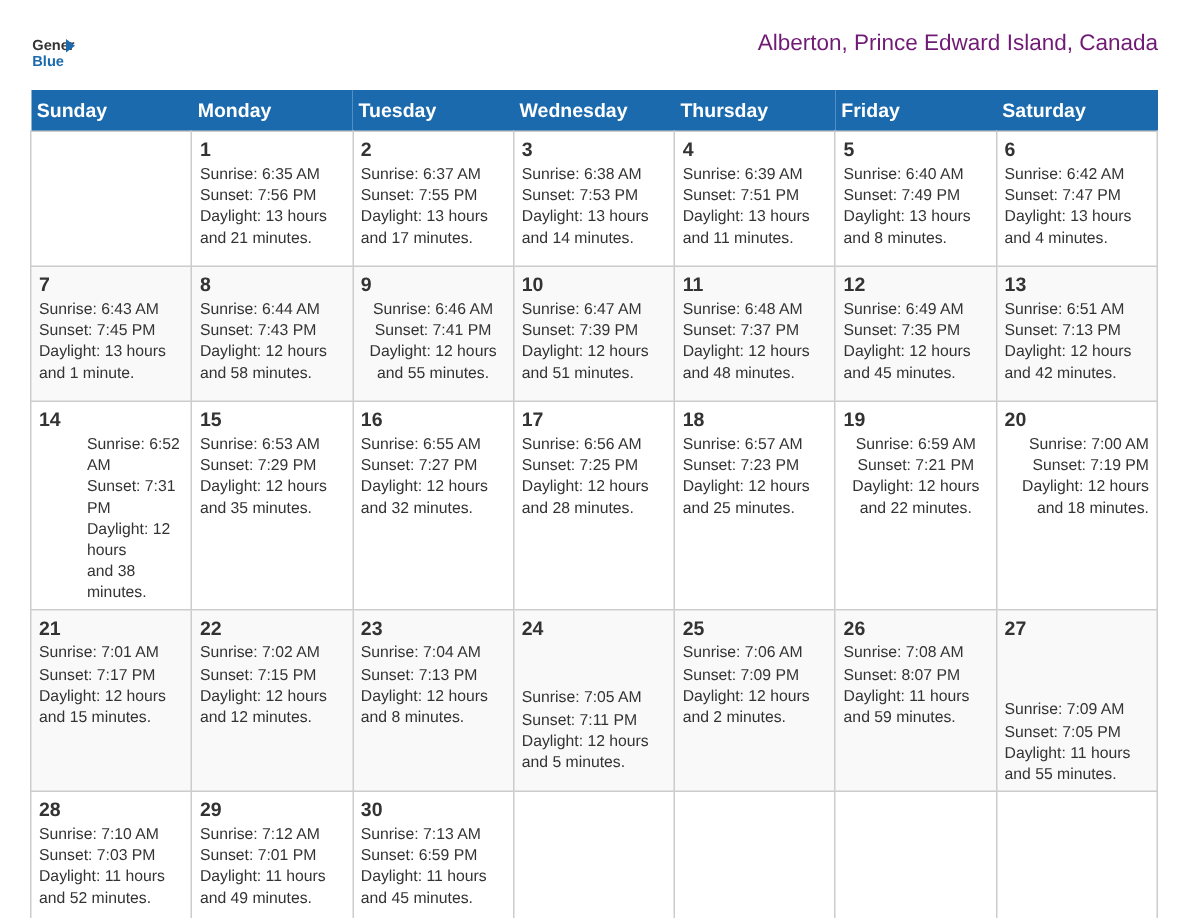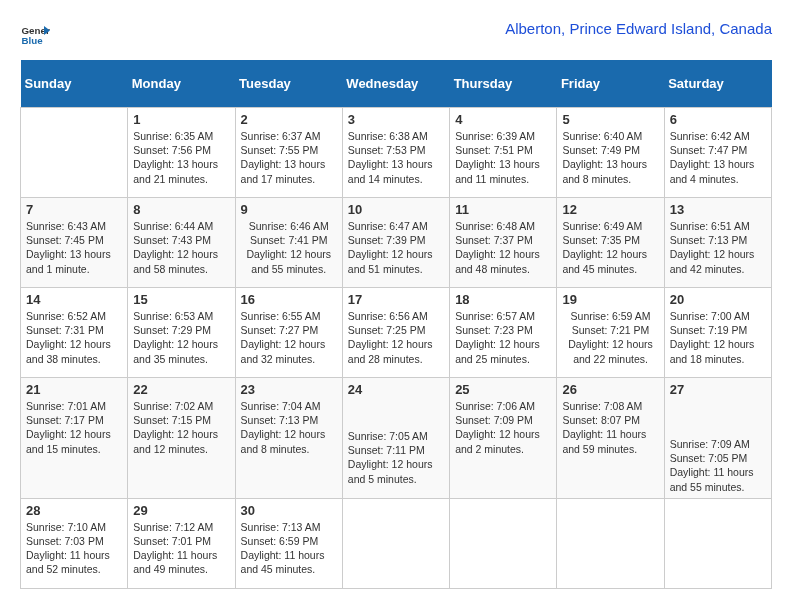--- a/index.html
+++ b/index.html
@@ -28,31 +28,31 @@
     .title-block {
       text-align: right;
     }
     .month-title {
       font-size: 32px;
       font-weight: bold;
       color: #333;
     }
     .subtitle {
       font-size: 15px;
-      color: #1d4ed8;
+      color: #701a75;
     }
     table {
       width: 100%;
       border-collapse: collapse;
       font-size: 11px;
     }
     thead tr th {
       background-color: #1a6aad;
       color: white;
-      padding: 16px 4px;
+      padding: 6px 4px;
       text-align: left;
       font-size: 13px;
       font-weight: bold;
     }
     tbody tr td {
       border: 1px solid #ccc;
       vertical-align: top;
       padding: 4px 5px;
       width: calc(100% / 7);
       min-height: 80px;
@@ -199,21 +199,21 @@
           <span class="day-num">13</span>
           <div class="cell-text" style="white-space: pre-line;">Sunrise: 6:51 AM
 Sunset: 7:13 PM
 Daylight: 12 hours
 and 42 minutes.</div>
         </td>
       </tr>
       <tr>
         <td>
           <span class="day-num">14</span>
-          <div class="cell-text" style="white-space: pre-line;">Sunrise: 6:52 AM
+          <div class="cell-text" style="white-space: pre-line; margin-left: 32px;">Sunrise: 6:52 AM
 Sunset: 7:31 PM
 Daylight: 12 hours
 and 38 minutes.</div>
         </td>
         <td>
           <span class="day-num">15</span>
           <div class="cell-text" style="white-space: pre-line;">Sunrise: 6:53 AM
 Sunset: 7:29 PM
 Daylight: 12 hours
 and 35 minutes.</div>
@@ -241,21 +241,21 @@
         </td>
         <td>
           <span class="day-num">19</span>
           <div class="cell-text" style="white-space: pre-line; text-align: center;">Sunrise: 6:59 AM
 Sunset: 7:21 PM
 Daylight: 12 hours
 and 22 minutes.</div>
         </td>
         <td>
           <span class="day-num">20</span>
-          <div class="cell-text" style="white-space: pre-line;">Sunrise: 7:00 AM
+          <div class="cell-text" style="white-space: pre-line; text-align: right;">Sunrise: 7:00 AM
 Sunset: 7:19 PM
 Daylight: 12 hours
 and 18 minutes.</div>
         </td>
       </tr>
       <tr>
         <td>
           <span class="day-num">21</span>
           <div class="cell-text" style="white-space: pre-line;">Sunrise: 7:01 AM
 Sunset: 7:17 PM

